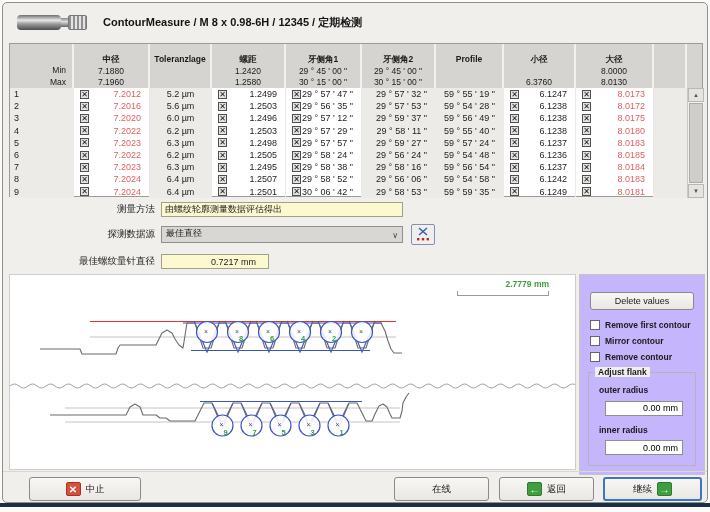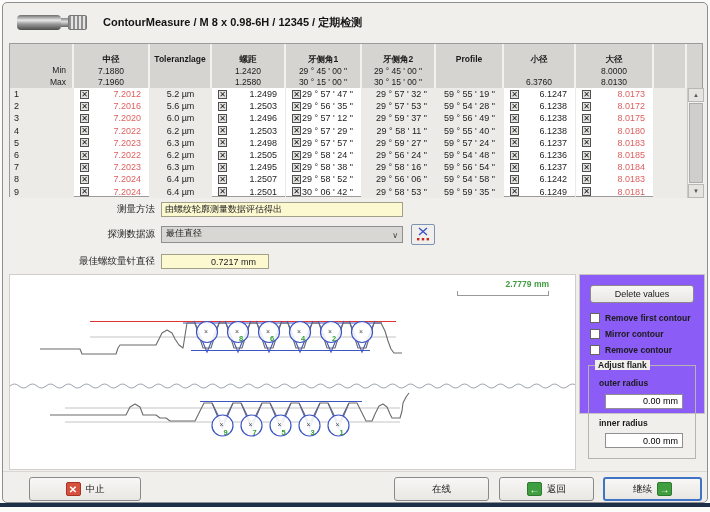--- a/index.html
+++ b/index.html
@@ -72,22 +72,22 @@
   .wave { fill:none; stroke:#9aa0a8; stroke-width:1; }
   .wire { fill:#ffffff; fill-opacity:.88; stroke:#3d55c4; stroke-width:1.2; }
   .xmark { font-size:7px; fill:#4a4a4a; text-anchor:middle; font-family:"Liberation Sans",sans-serif; }
   .wnum { font-size:7.5px; font-weight:bold; fill:#2f9e2f; text-anchor:middle; font-family:"Liberation Sans",sans-serif; }
   .dim { position:absolute; right:26px; top:4px; width:92px; text-align:right; }
   .dimtext { font-size:8.5px; font-weight:bold; color:#3f9b3f; }
   .dimbracket { margin-top:2px; height:5px; border-left:1px solid #9a9a9a;
     border-right:1px solid #9a9a9a; border-bottom:1px solid #9a9a9a; }
 
   
-  .panel { position:absolute; left:576px; top:271px; width:126px; height:140px;
-    background:#8b5cf6; border:1px solid #c5c4c1; padding:10px 8px; }
+  .panel { position:absolute; left:576px; top:271px; width:126px; height:201px;
+    background:#c4b5fd; border:1px solid #c5c4c1; padding:17px 8px; }
   .btn { background:linear-gradient(#f8f7f5,#e9e7e3); border:1px solid #8a8a8a; border-radius:3px;
     font-size:9.5px; color:#1a1a1a; font-family:"Liberation Sans",sans-serif;
     display:flex; align-items:center; justify-content:center; gap:5px; cursor:pointer; }
   .delete-btn { width:104px; height:18px; margin:0 auto 10px auto; font-size:9px; }
   .pchk { display:flex; align-items:center; gap:5px; margin:0 0 6px 2px; }
   .pcb { width:10px; height:10px; background:#fff; border:1px solid #666; flex:none; }
   .pchk span.lbl { font-size:8.5px; font-weight:bold; color:#1a1a1a; white-space:nowrap; }
   .group { position:relative; border:1px solid #b5b4b1; margin-top:10px; padding:10px 8px 8px 8px; }
   .gtitle { position:absolute; left:6px; top:-6px; background:#f0efec; padding:0 3px;
     font-size:8.5px; font-weight:bold; color:#1a1a1a; }

